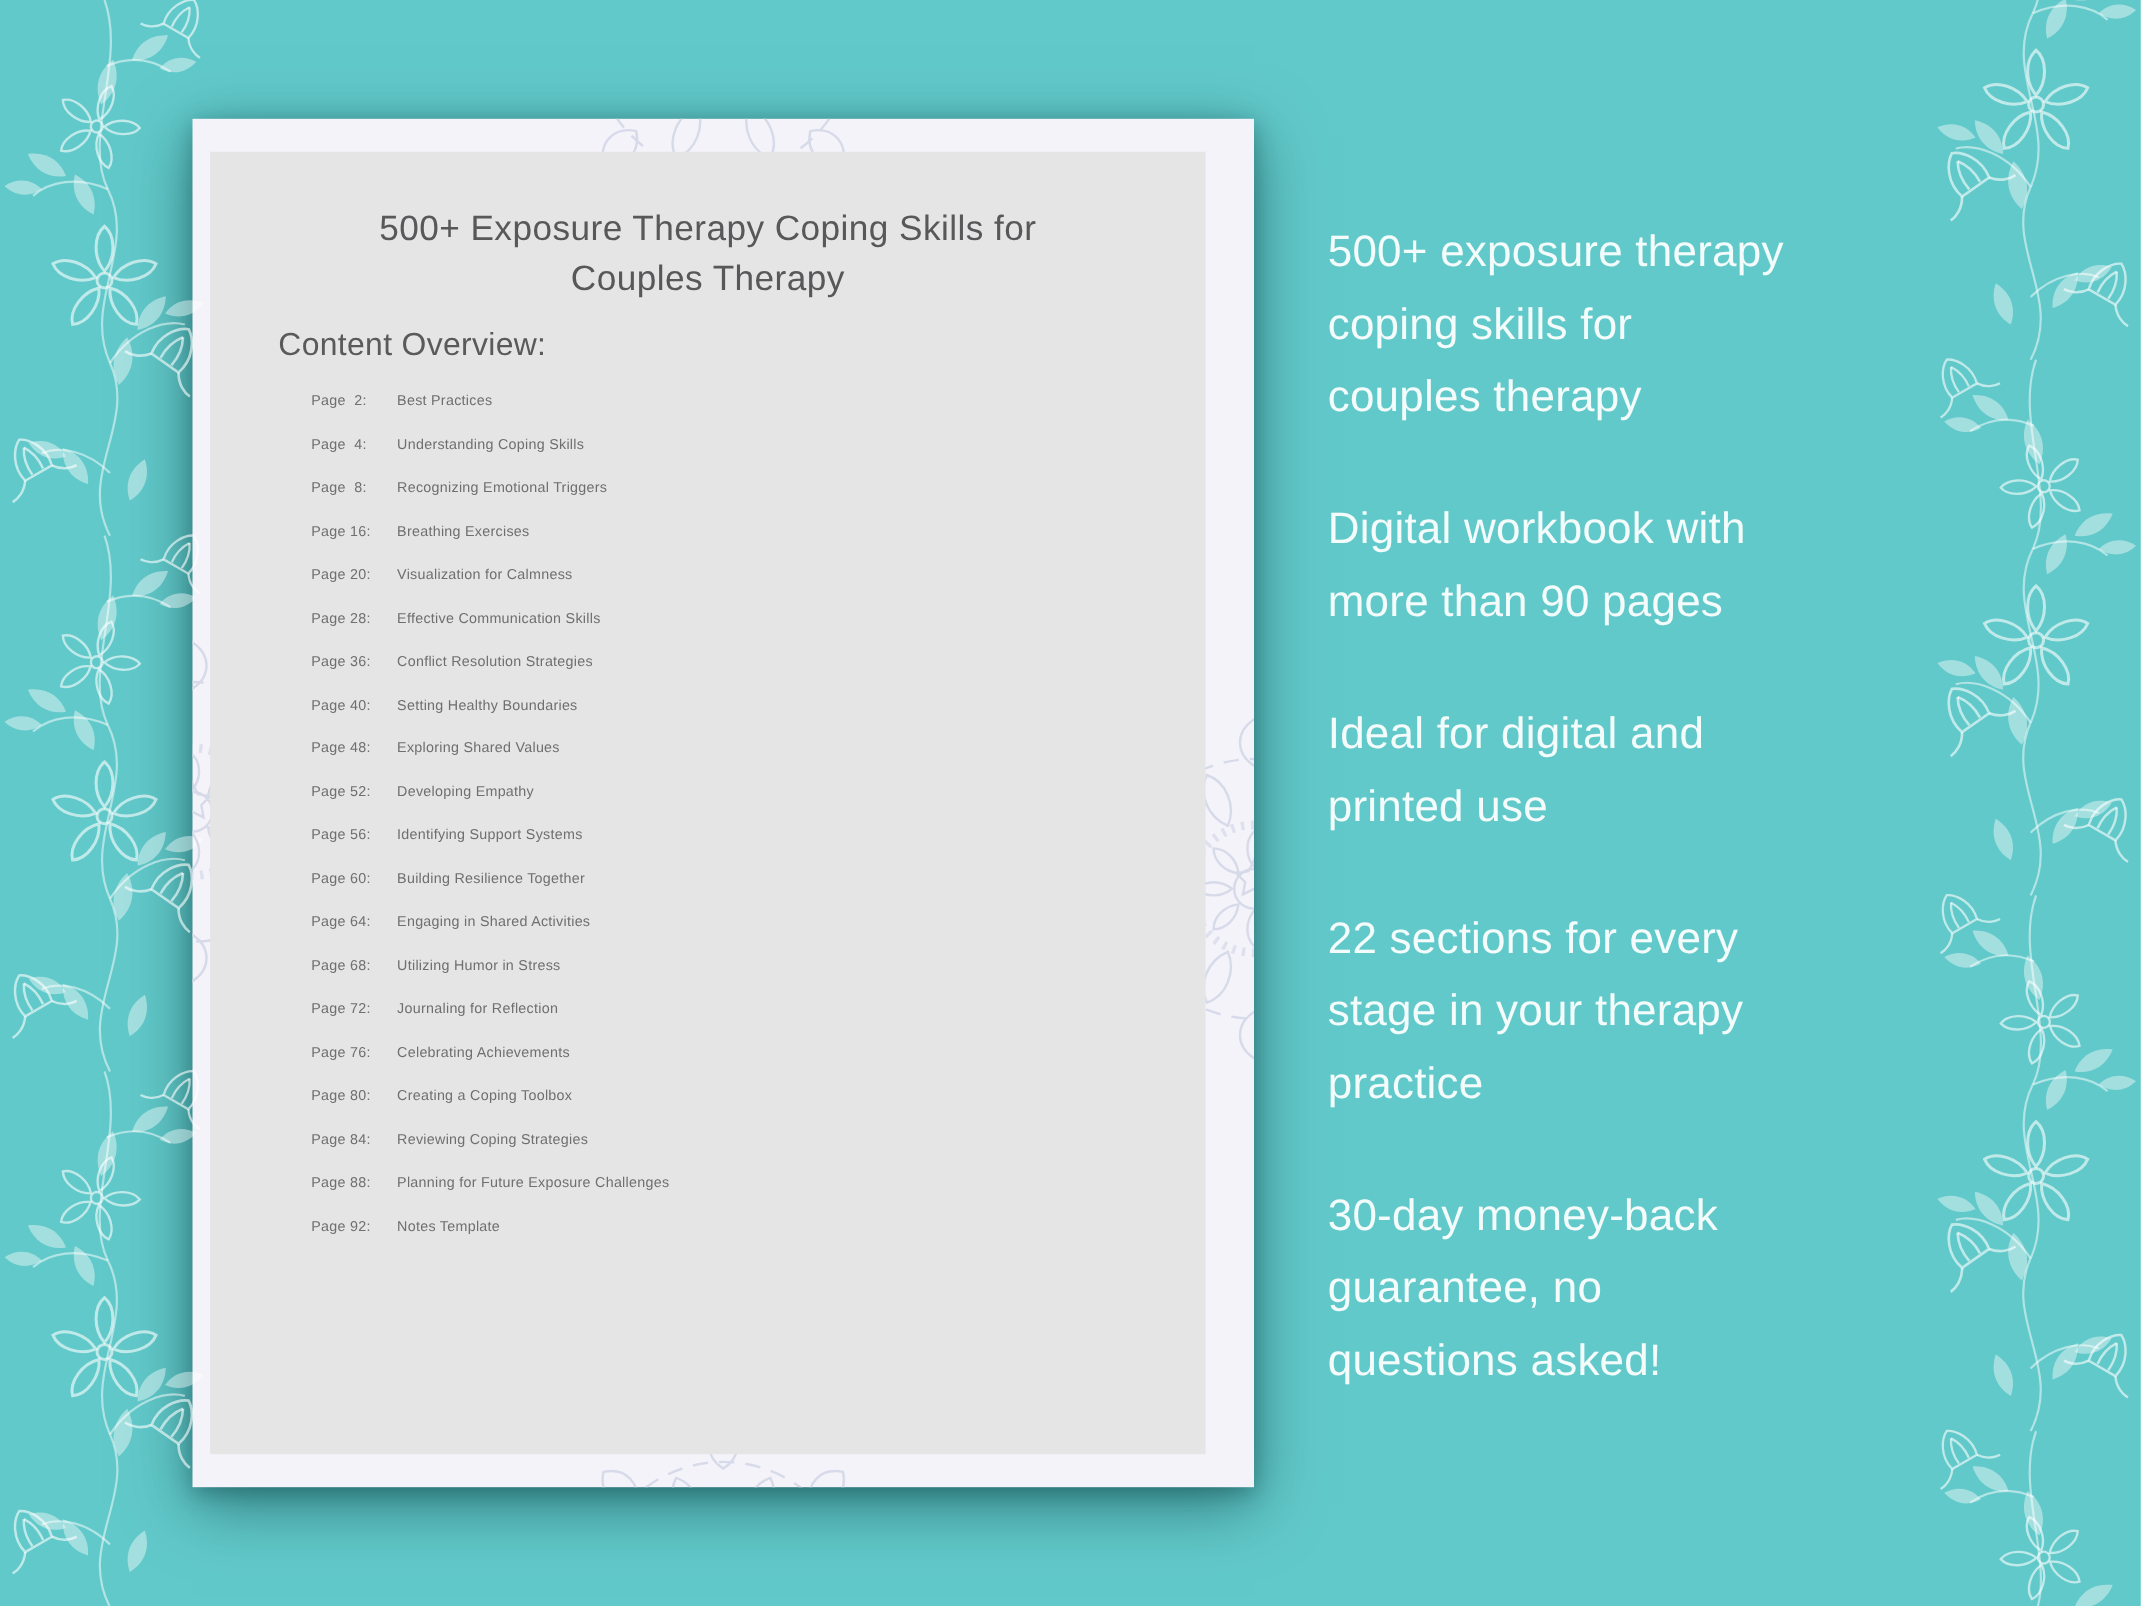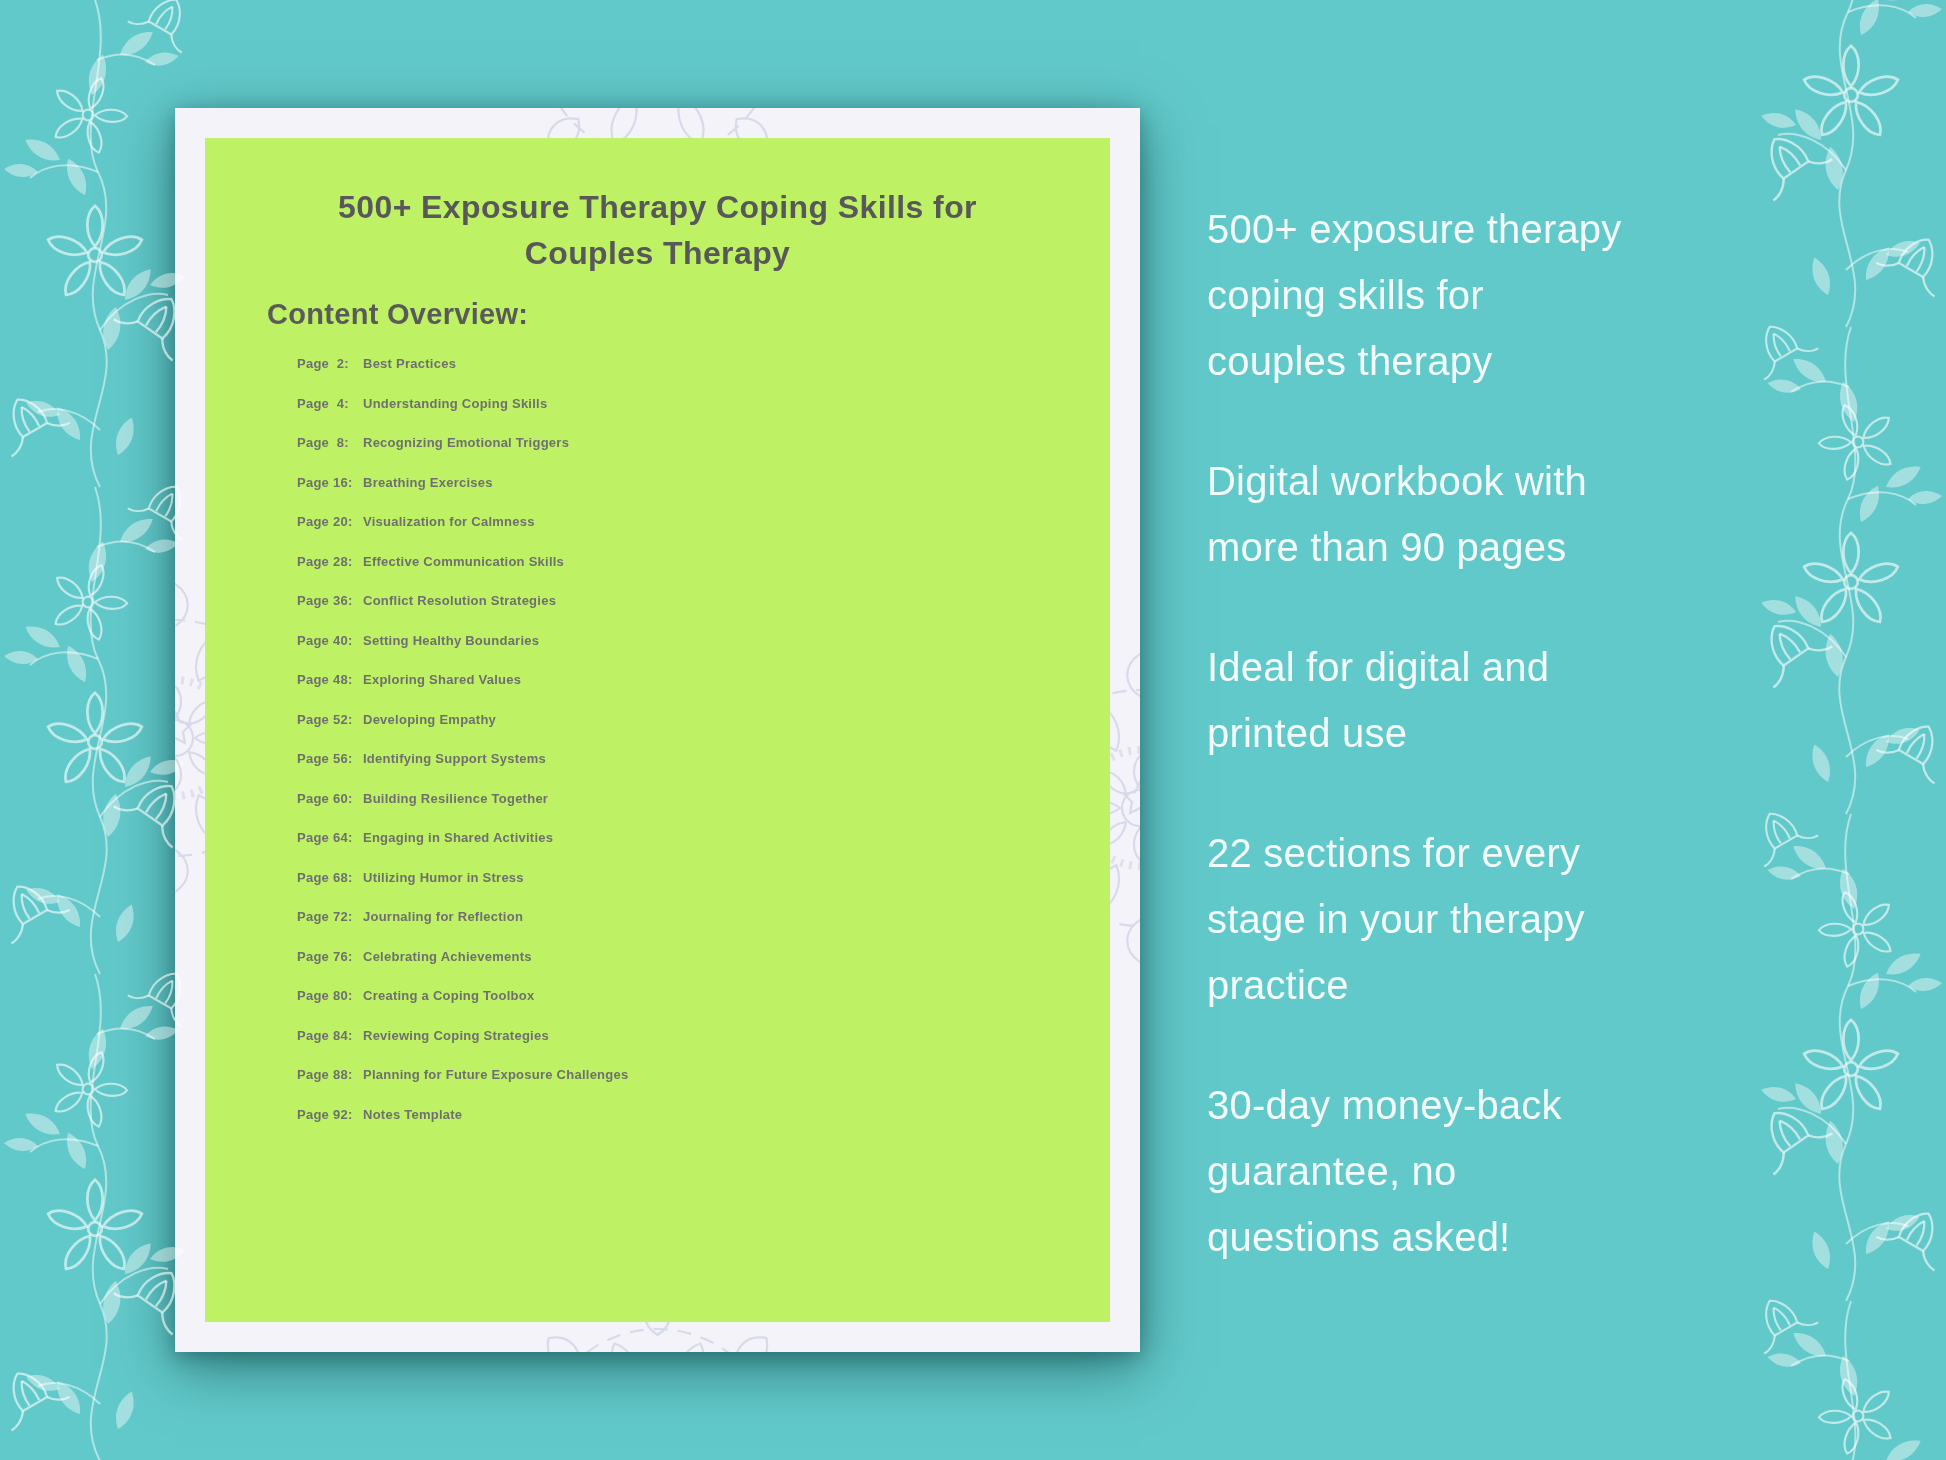--- a/index.html
+++ b/index.html
@@ -8,40 +8,39 @@
     background:#62c9ca;
     font-family:"Liberation Sans",sans-serif;
   }
   svg.decor{position:absolute;left:0;top:0;width:1946px;height:1460px;pointer-events:none;}
   .doc{
     position:absolute;left:175px;top:108px;width:965px;height:1244px;
     background:#f5f3fa;
     box-shadow:0 16px 55px rgba(10,60,62,.55),0 5px 18px rgba(10,60,62,.35);
   }
   .white-inner{
-    position:absolute;left:205px;top:138px;width:905px;height:1184px;
-    background:#bef264;
-    font-weight:bold;
+    position:absolute;left:191px;top:138px;width:905px;height:1184px;
+    background:#e5e5e5;
   }
   .title{
     position:absolute;top:46px;left:0;right:0;text-align:center;
     font-size:32px;line-height:46px;color:#58585a;letter-spacing:.4px;
     white-space:pre-line;
   }
   .overview{
     position:absolute;top:160px;left:62px;
     font-size:29px;color:#5a5a5a;letter-spacing:.3px;
   }
   .toc{position:absolute;top:206px;left:92px;right:30px;margin:0;padding:0;list-style:none;}
   .toc li{
     height:39.5px;display:flex;align-items:center;
     font-size:13px;color:#6f6f6f;letter-spacing:.25px;
   }
   .toc-page{white-space:pre;display:inline-block;min-width:66px;}
-  .toc-title{}
+  .toc-title{margin-left:12px;}
   .benefits{position:absolute;left:1207px;top:196px;width:620px;}
   .benefit{
     font-size:40px;line-height:66px;color:#f3fbfb;letter-spacing:.2px;
     white-space:pre-line;margin:0 0 54px 0;
   }
 </style>
 </head>
 <body>
 
 <div class="stage">

